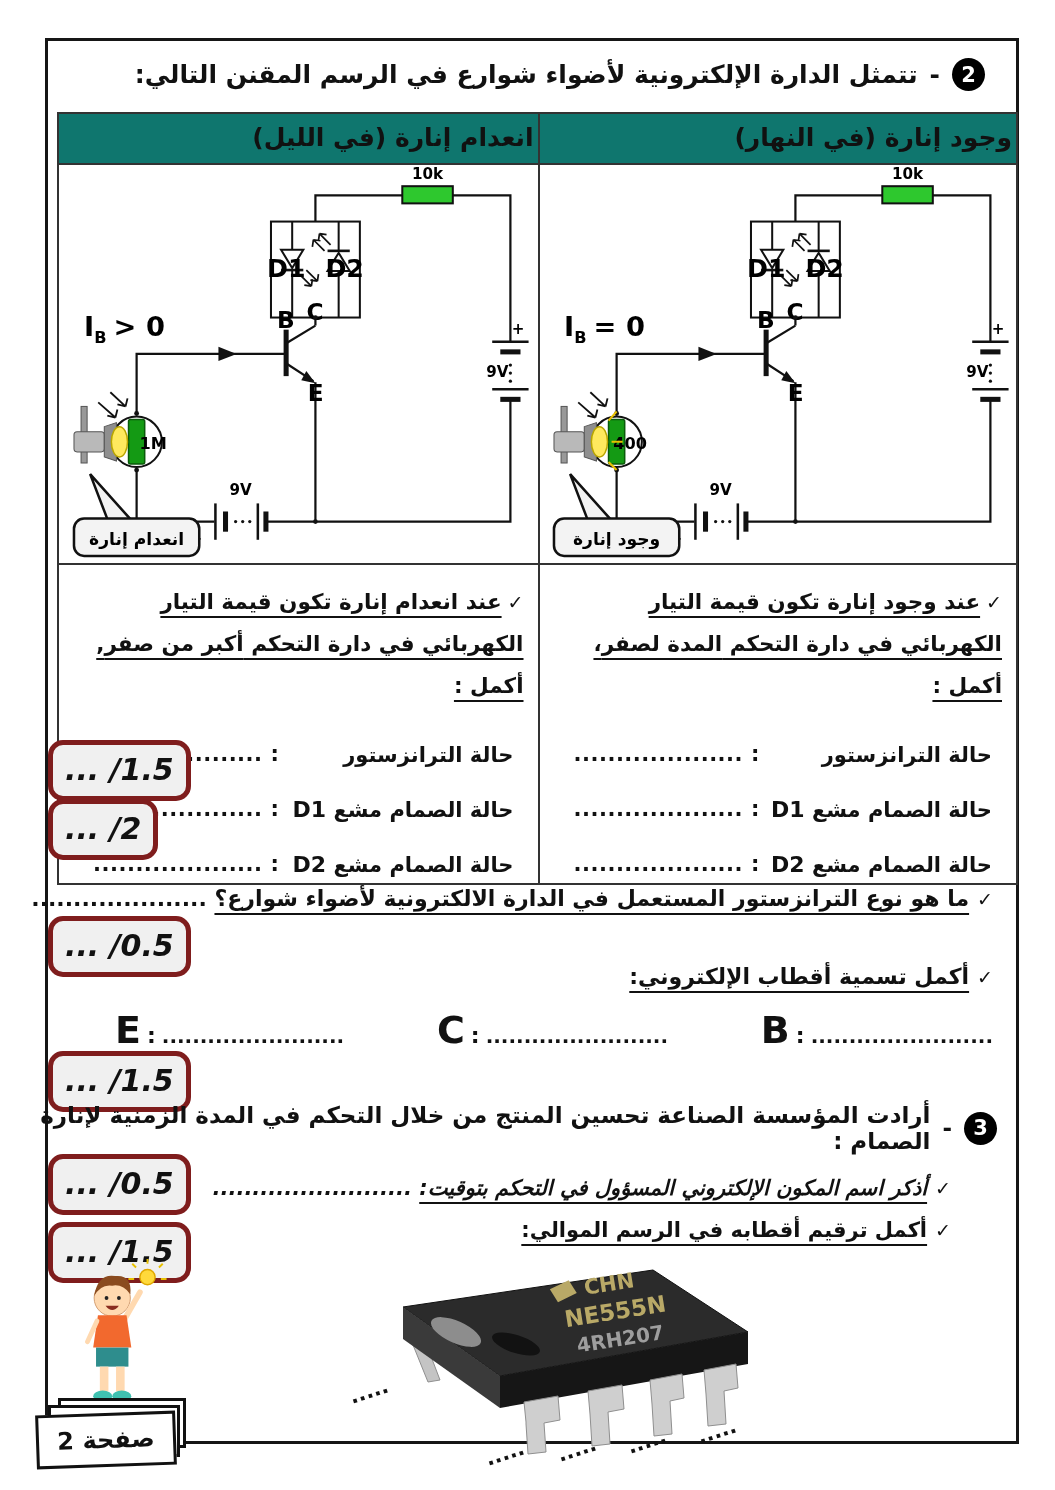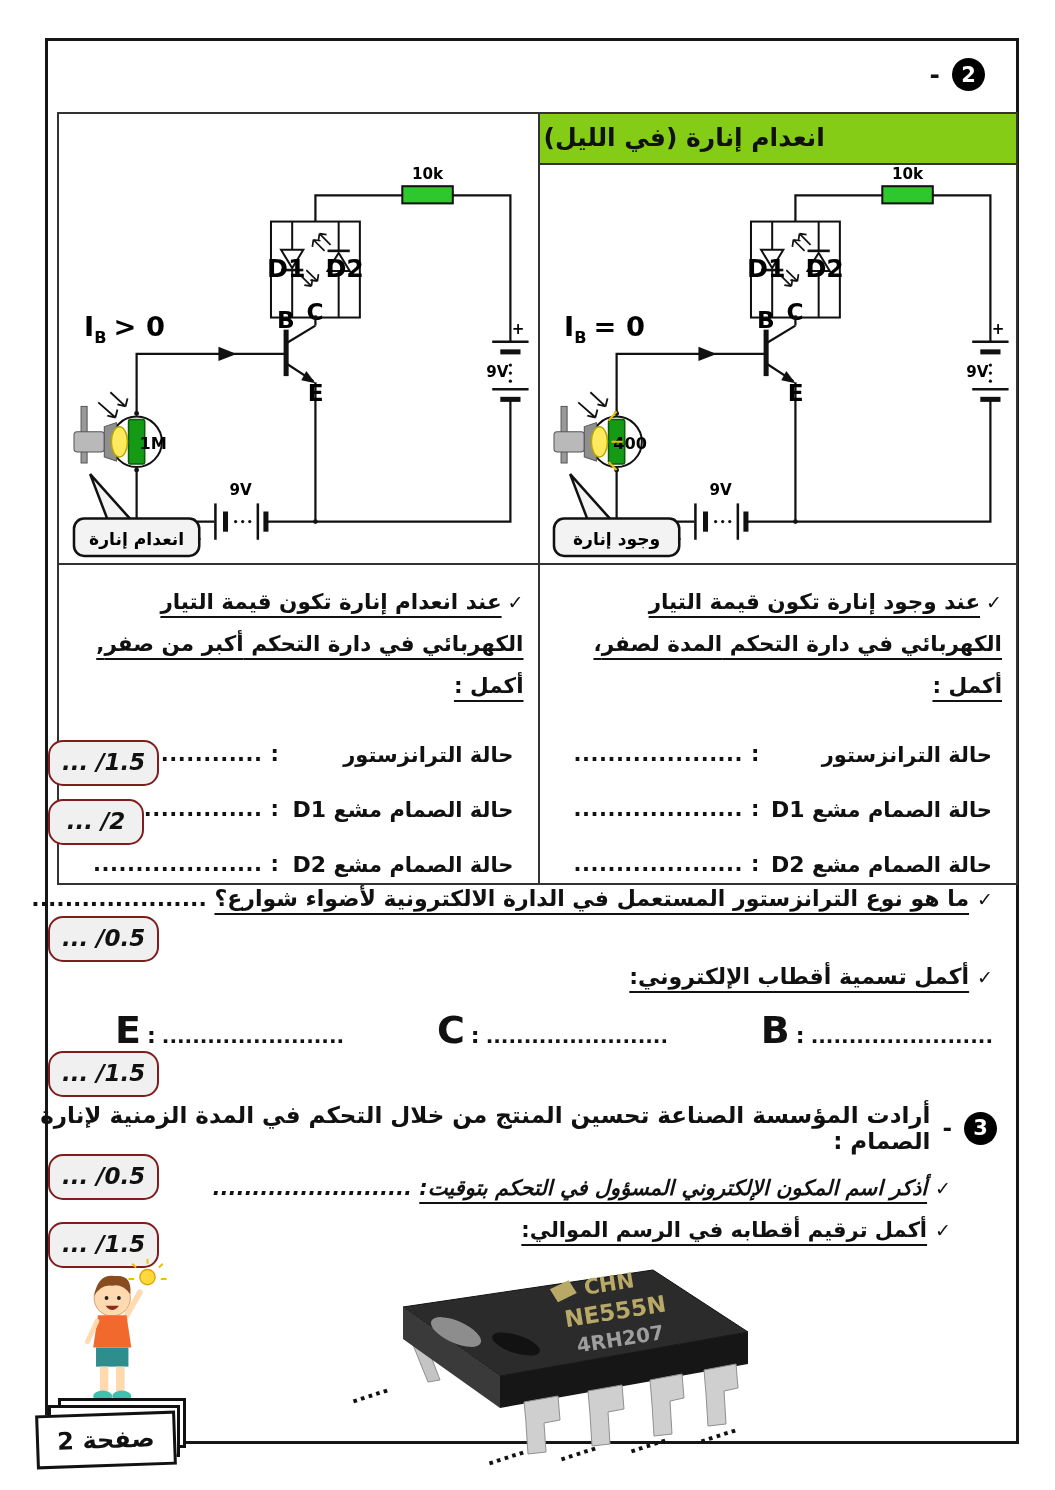--- a/index.html
+++ b/index.html
@@ -14,37 +14,37 @@
   .qhead.q3{top:1102px;right:58px;font-size:23px;}
   .numcircle{display:inline-flex;align-items:center;justify-content:center;flex:0 0 auto;
              width:33px;height:33px;border-radius:50%;background:#000;color:#fff;
              font-size:21px;font-weight:bold;}
   .dash{font-weight:bold;}
   
   .exam-table{position:absolute;left:57px;top:112px;width:957px;border:2px solid #333;
               direction:rtl;background:#fff;}
   .trow{display:grid;grid-template-columns:1fr 1fr;}
   .trow > :first-child{border-left:2px solid #333;}
-  .th{background:#84cc16;text-align:left;font-weight:800;font-size:25px;
+  .th{background:#0f766e;text-align:right;font-weight:800;font-size:25px;
       padding:9px 4px 11px;border-bottom:2px solid #333;}
   .cell-circuit{height:396px;border-bottom:2px solid #333;padding:1px;}
   .cell-circuit svg{width:100%;height:100%;display:block;}
   .cell-text{height:302px;padding:16px 14px 0 8px;}
   .qline{font-size:21.5px;font-weight:700;line-height:1.95;}
   .qline .chk{font-size:19px;margin-left:6px;font-weight:400;}
   .ul{text-decoration:underline;text-decoration-thickness:1.6px;text-underline-offset:7px;}
   .answers{margin-top:20px;}
   .arow{display:flex;justify-content:space-between;align-items:center;height:55px;
         padding:0 10px 0 26px;font-size:21px;font-weight:600;}
   .arow .code{font-size:22px;}
   .adots{font-weight:700;letter-spacing:.5px;}
   
   .badge{position:absolute;left:48px;min-width:96px;box-sizing:border-box;direction:ltr;
-         border:2px solid #7f1d1d;border-radius:15px;background:#f0f0f0;text-align:center;
-         font-size:23px;font-weight:bold;font-style:italic;padding:7px 12px 9px;}
+         border:5px solid #7f1d1d;border-radius:15px;background:#f0f0f0;text-align:center;
+         font-size:30px;font-weight:bold;font-style:italic;padding:7px 12px 9px;}
   
   .freeline{position:absolute;direction:rtl;font-size:22px;font-weight:700;}
   .freeline .chk{font-size:19px;margin-left:8px;font-weight:400;}
   .freeline .dots{font-weight:700;}
   .poles-row{position:absolute;left:115px;top:1008px;width:878px;display:flex;
              justify-content:space-between;direction:ltr;}
   .pole{display:flex;align-items:baseline;gap:6px;font-weight:800;}
   .pole b{font-size:38px;}
   .pole .pcolon{font-size:22px;}
   .pole .pdots{font-size:20px;font-weight:700;}
@@ -63,24 +63,26 @@
 </style>
 </head>
 <body>
 
 <div class="canvas">
   <div class="page-border"></div>
 
   <div class="qhead q2">
     <span class="numcircle">2</span>
     <span class="dash">-</span>
+    <span>تتمثل الدارة الإلكترونية لأضواء شوارع في الرسم المقنن التالي:</span>
   </div>
 
   <div class="exam-table">
     <div class="trow">
+      <div class="th">وجود إنارة (في النهار)</div>
       <div class="th">انعدام إنارة (في الليل)</div>
     </div>
 
     <div class="trow">
 
       <div class="cell-circuit">
         <svg viewBox="0 0 456 392">
           <g stroke="#111" stroke-width="2.2" fill="none">
             <path d="M245 55 V29 H438 V174 M438 231 V352 H197 M145 352 H68 M68 352 V301 M68 245 V186 H214 M245 150 V158 M245 214 V352"></path>
           </g>

